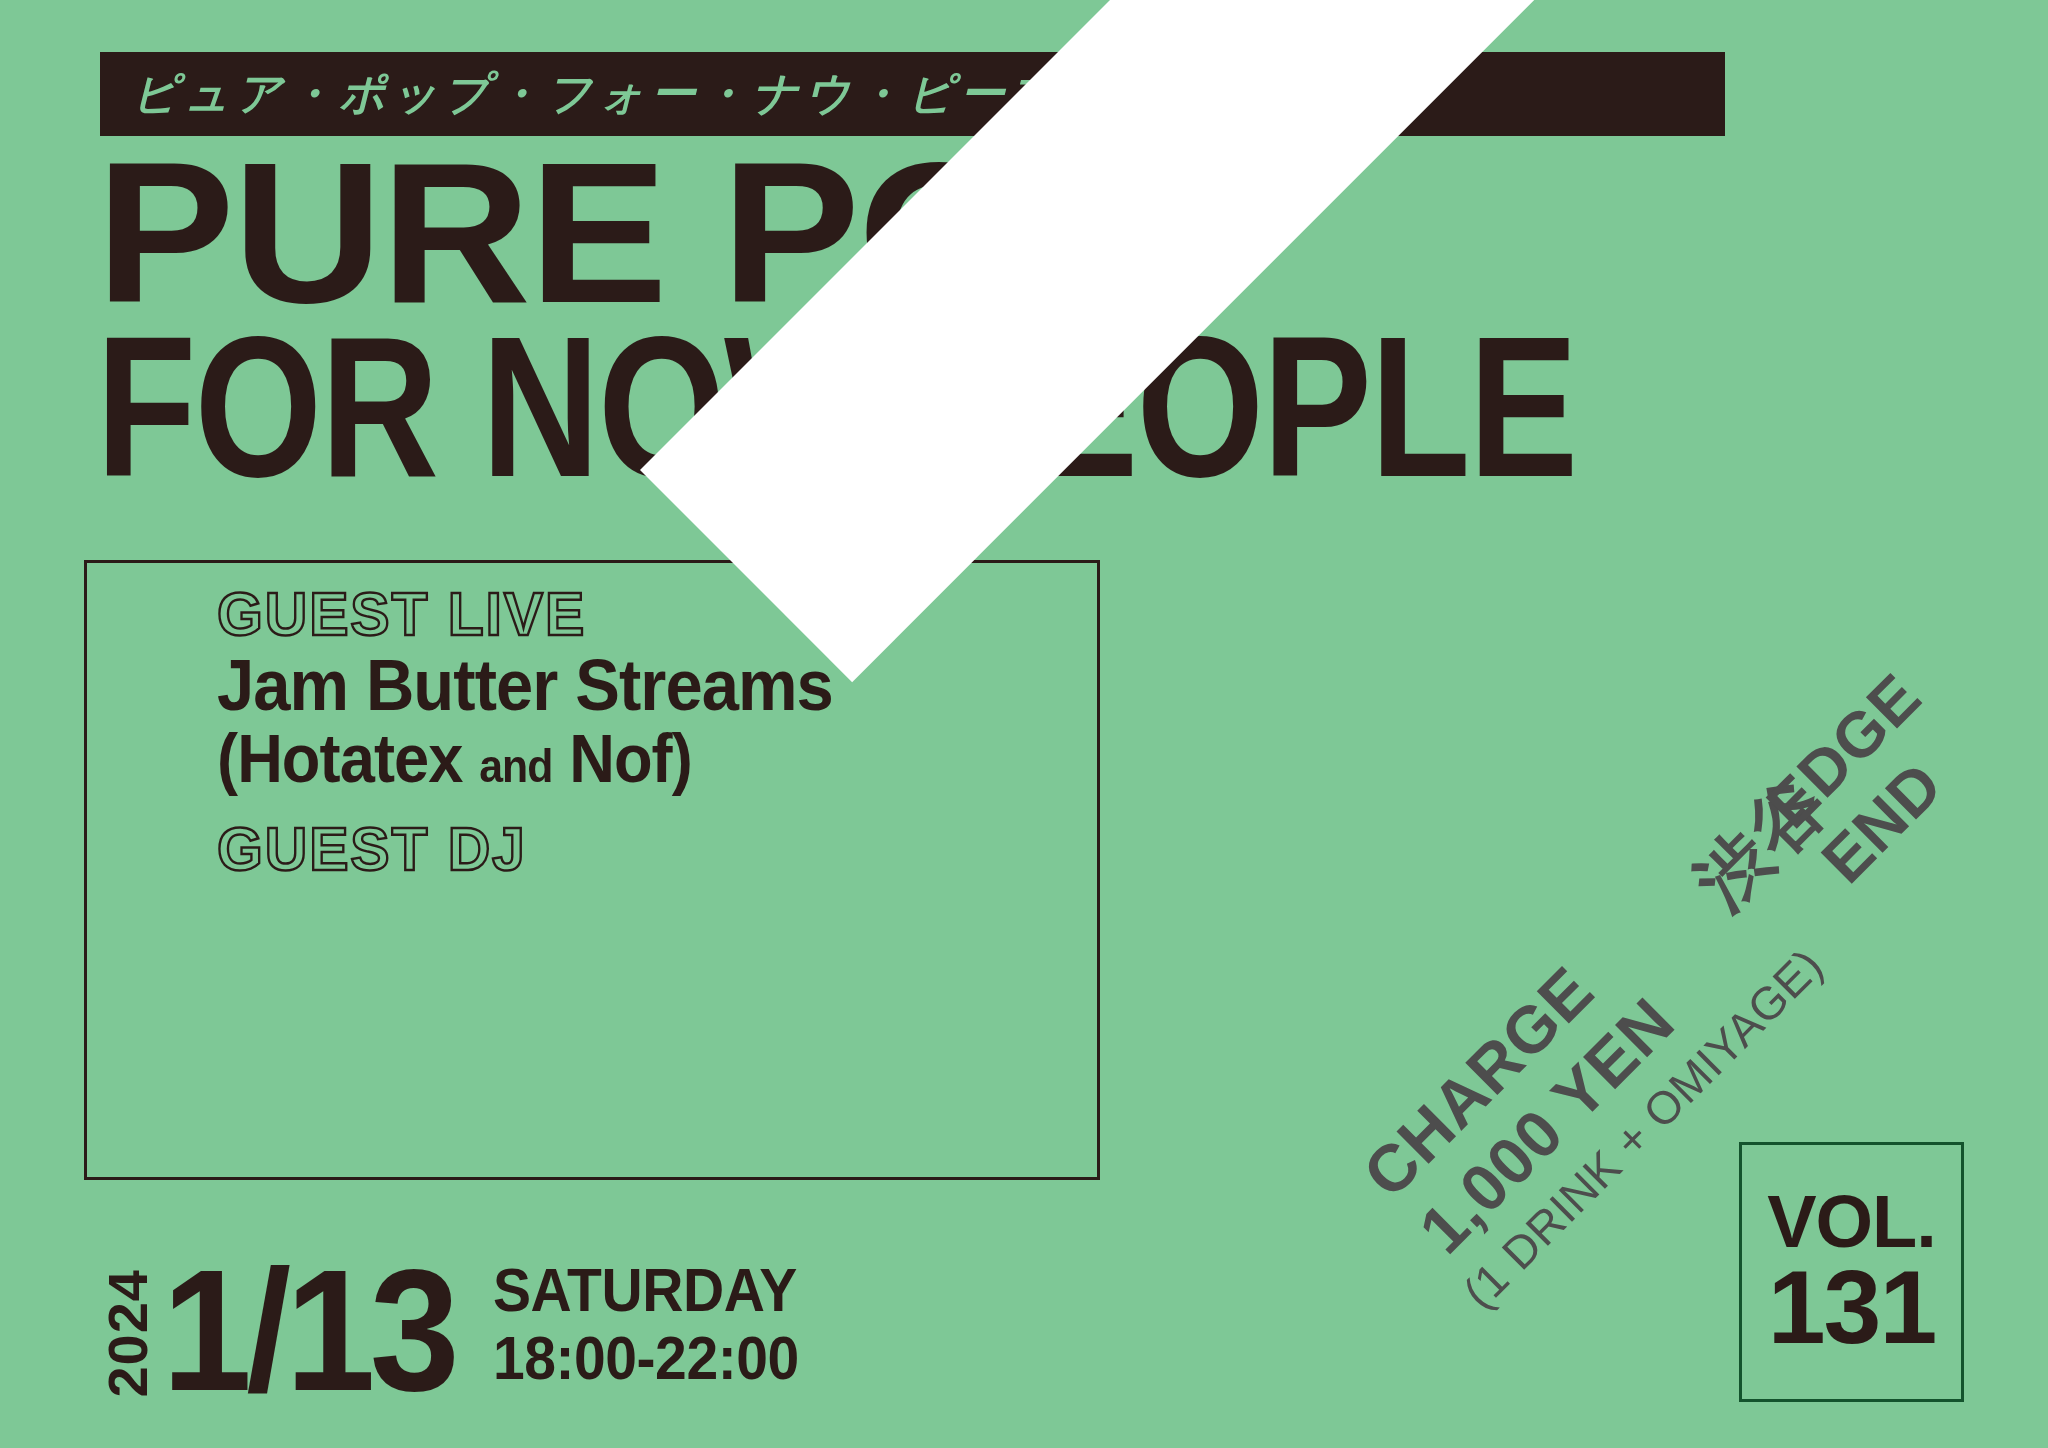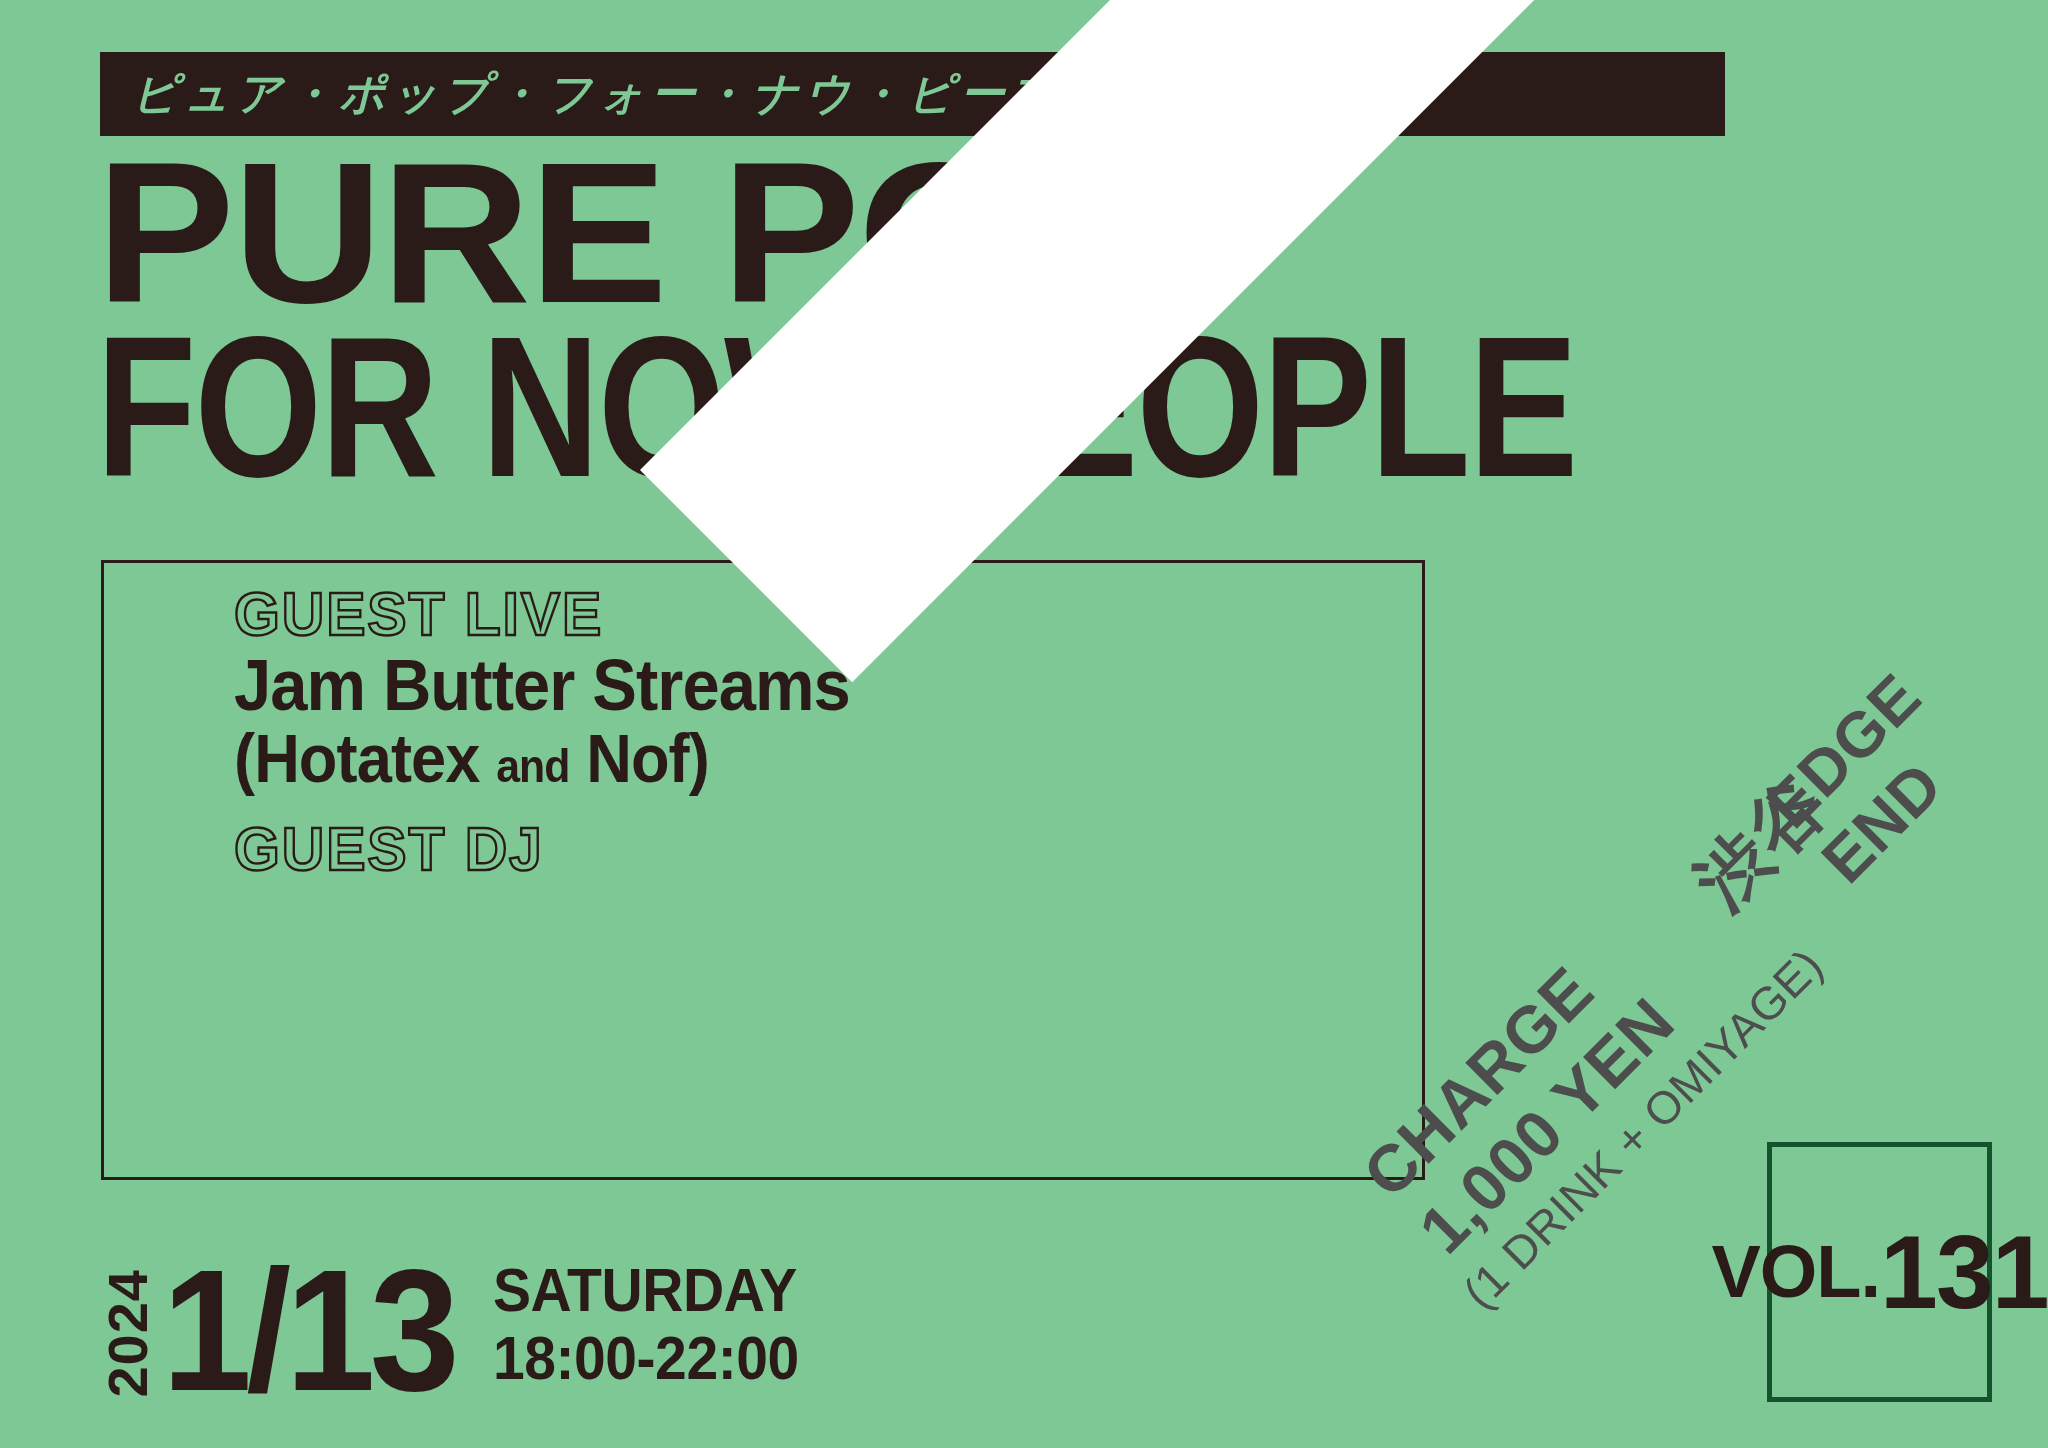--- a/index.html
+++ b/index.html
@@ -60,23 +60,23 @@
   }
   .title-line-2 {
     font-size: 200px;
     transform: scaleX(0.82);
     margin-top: -12px;
   }
 
   
   .lineup-box {
     position: absolute;
-    left: 101px;
+    left: 84px;
     top: 560px;
-    width: 1324px;
+    width: 1016px;
     height: 620px;
     border: 3px solid #2b1b18;
     box-sizing: border-box;
   }
   .lineup-inner {
     position: absolute;
     left: 130px;
     top: 18px;
     right: 0;
   }
@@ -238,27 +238,28 @@
     font-size: 46px;
     font-weight: 400;
     left: 1452px;
     top: 1281px;
     letter-spacing: 0.5px;
   }
 
   
   .vol-box {
     position: absolute;
-    right: 56px;
+    right: 84px;
     bottom: 46px;
     width: 225px;
     height: 260px;
-    border: 5px solid #14532d;
+    border: 3px solid #14532d;
     box-sizing: border-box;
     display: flex;
+    flex-direction: column;
     justify-content: center;
     align-items: center;
     background: transparent;
   }
   .vol-word {
     font-size: 74px;
     font-weight: 700;
     line-height: 0.95;
     letter-spacing: -1px;
   }

